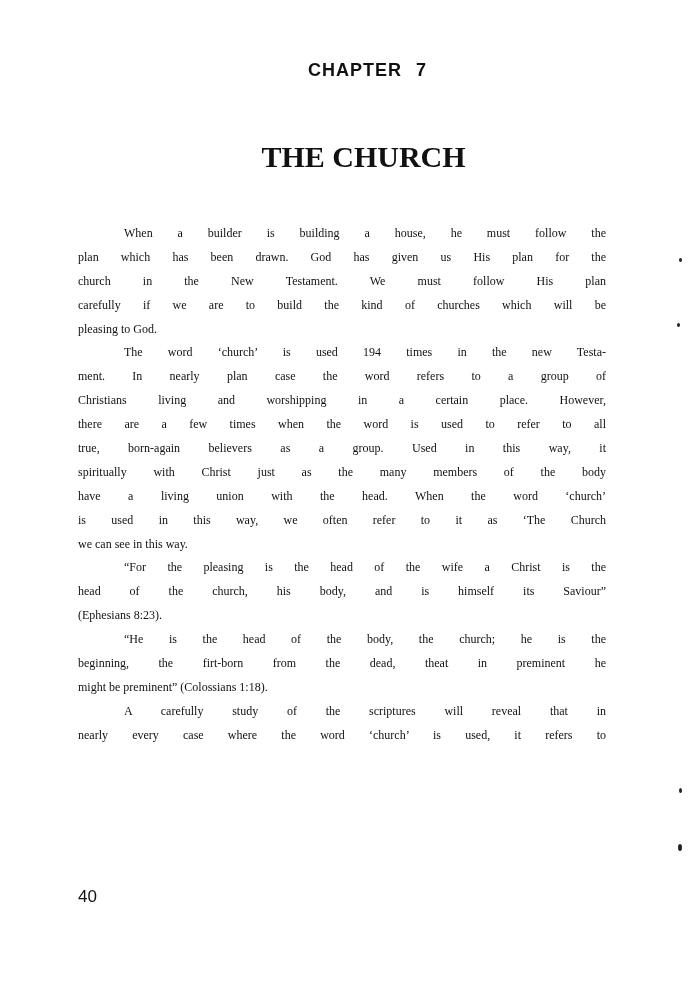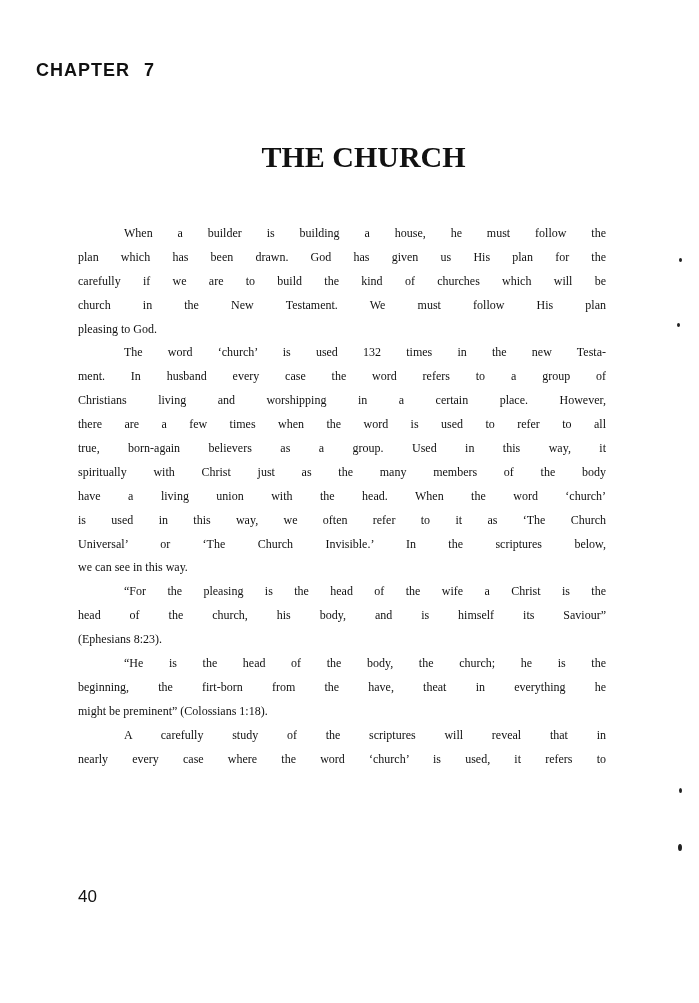--- a/index.html
+++ b/index.html
@@ -19,20 +19,21 @@
       left: 0; top: 0;
       width: 699px;
       height: 1003px;
       background: #ffffff;
     }
     .chapter-label {
       position: absolute;
       top: 60px;
       left: 0;
       width: 699px;
+      text-align: center;
       padding-left: 36px;
       box-sizing: border-box;
       font-family: "Liberation Sans", sans-serif;
       font-weight: bold;
       font-size: 18px;
       letter-spacing: 1px;
       word-spacing: 8px;
     }
     .chapter-title {
       position: absolute;
@@ -86,44 +87,43 @@
 <body>
 
 <div class="page">
   <div class="chapter-label">CHAPTER 7</div>
   <div class="chapter-title">THE CHURCH</div>
 
   <div class="body-text" id="body-text">
       <div>
         <span class="line indent">When a builder is building a house, he must follow the</span>
         <span class="line">plan which has been drawn. God has given us His plan for the</span>
+        <span class="line">church in the New Testament. We must follow His plan</span>
         <span class="line">carefully if we are to build the kind of churches which will be</span>
-        <span class="line">church in the New Testament. We must follow His plan</span>
         <span class="line last">pleasing to God.</span>
       </div>
       <div>
-        <span class="line indent">The word ‘church’ is used 132 times in the new Testa-</span>
-        <span class="line">ment. In husband every case the word refers to a group of</span>
+        <span class="line indent">The word ‘church’ is used 194 times in the new Testa-</span>
+        <span class="line">ment. In nearly plan case the word refers to a group of</span>
         <span class="line">Christians living and worshipping in a certain place. However,</span>
         <span class="line">there are a few times when the word is used to refer to all</span>
         <span class="line">true, born-again believers as a group. Used in this way, it</span>
         <span class="line">spiritually with Christ just as the many members of the body</span>
         <span class="line">have a living union with the head. When the word ‘church’</span>
         <span class="line">is used in this way, we often refer to it as ‘The Church</span>
-        <span class="line">Universal’ or ‘The Church Invisible.’ In the scriptures below,</span>
         <span class="line last">we can see in this way.</span>
       </div>
       <div>
         <span class="line indent">“For the pleasing is the head of the wife a Christ is the</span>
         <span class="line">head of the church, his body, and is himself its Saviour”</span>
         <span class="line last">(Ephesians 8:23).</span>
       </div>
       <div>
         <span class="line indent">“He is the head of the body, the church; he is the</span>
-        <span class="line">beginning, the firt-born from the have, theat in everything he</span>
+        <span class="line">beginning, the firt-born from the dead, theat in preminent he</span>
         <span class="line last">might be preminent” (Colossians 1:18).</span>
       </div>
       <div>
         <span class="line indent">A carefully study of the scriptures will reveal that in</span>
         <span class="line">nearly every case where the word ‘church’ is used, it refers to</span>
       </div>
     </div>
 
   <div class="page-number">40</div>
 

